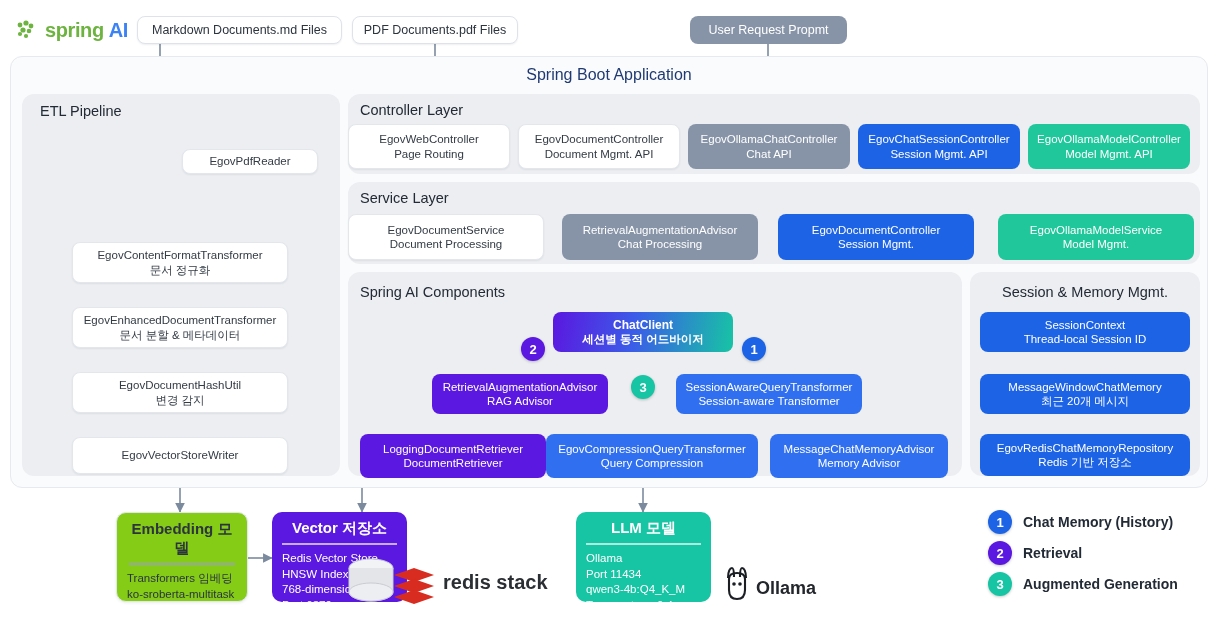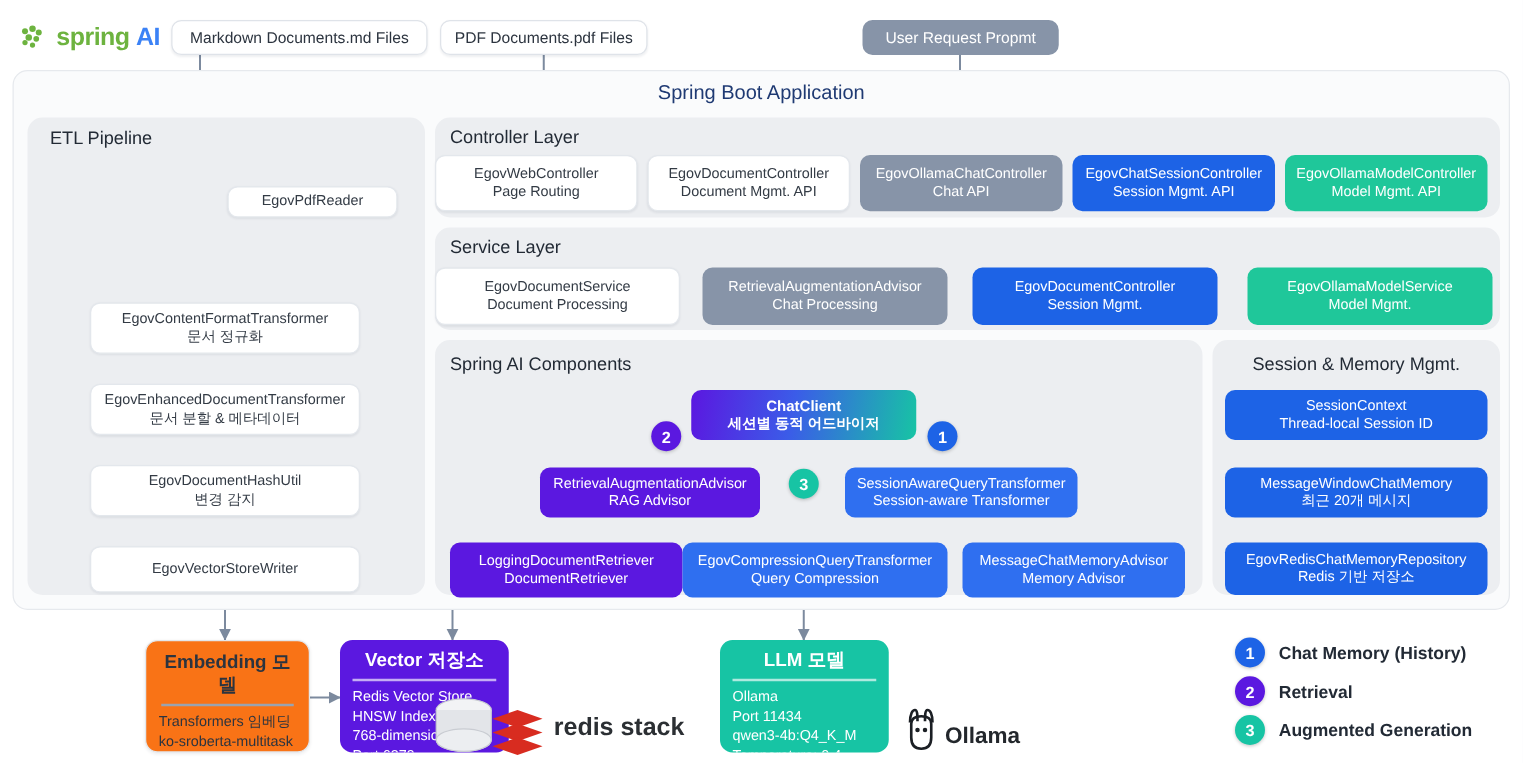--- a/index.html
+++ b/index.html
@@ -50,21 +50,21 @@
   .b3{background:#17c4a4;}
 
   
   .legend-row{position:absolute;display:flex;align-items:center;gap:11px;}
   .legend-row .lab{font-size:14px;font-weight:bold;color:#222a35;}
 
   
   .card{position:absolute;box-sizing:border-box;border-radius:10px;overflow:hidden;}
   .card .hd{font-weight:bold;font-size:15px;text-align:center;padding-top:7px;}
   .card .bd{font-size:11.5px;line-height:1.35;padding:6px 10px 8px 10px;}
-  .card.white{background:#f97316;border:1px solid #e3e7ec;color:#2c343f;
+  .card.white{background:#84cc16;border:1px solid #e3e7ec;color:#2c343f;
               box-shadow:0 1px 3px rgba(20,30,50,.09);}
   .card.white .hd{border-bottom:2px solid #9aa3b0;margin:0 12px;padding-bottom:5px;}
   .card.white .bd{text-align:left;}
   .card.purple .hd{border-bottom:2px solid rgba(255,255,255,.65);margin:0 10px;padding-bottom:5px;}
   .card.teal .hd{border-bottom:2px solid rgba(255,255,255,.65);margin:0 10px;padding-bottom:5px;}
   .card.purple .bd,.card.teal .bd{text-align:left;}
 
   
   .springlogo{position:absolute;display:flex;align-items:center;gap:5px;}
   .springlogo .txt{font-size:20px;font-weight:bold;color:#6db33f;letter-spacing:-.4px;}

